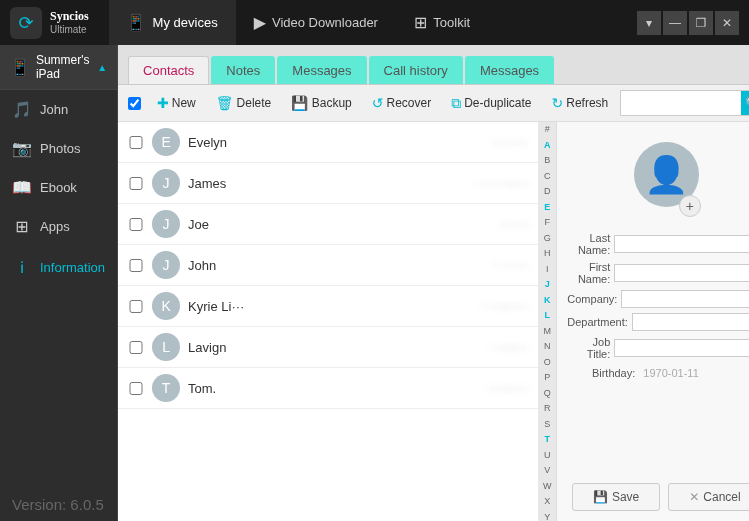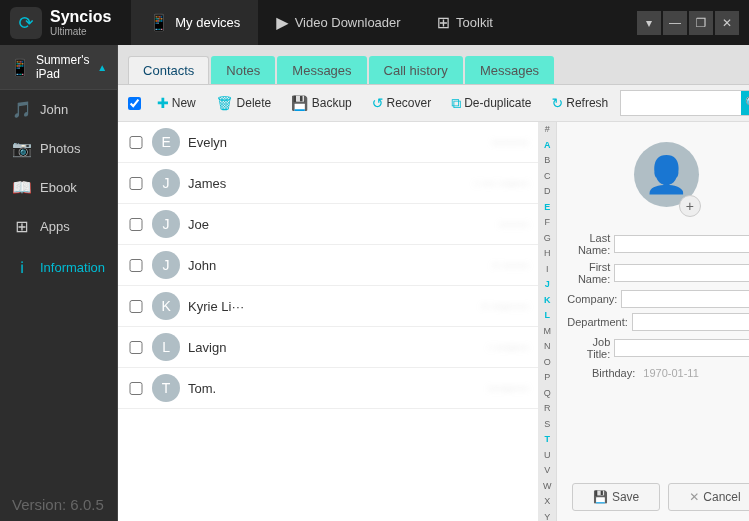--- a/index.html
+++ b/index.html
@@ -16,21 +16,21 @@
     }
     .app-logo {
       width: 32px; height: 32px;
       background: #333;
       border-radius: 6px;
       display: flex; align-items: center; justify-content: center;
       margin-right: 8px;
       font-size: 18px;
       color: #00bcd4;
     }
-    .app-title { color: white; font-size: 16px; font-weight: bold; line-height: 1.1; }
+    .app-title { color: white; font-size: 12px; font-weight: bold; line-height: 1.1; font-family: Liberation Serif, serif; }
     .app-subtitle { color: #aaa; font-size: 10px; }
     .nav-tabs { display: flex; flex: 1; margin-left: 20px; height: 45px; }
     .nav-tab {
       display: flex; align-items: center; padding: 0 18px; color: #ccc;
       font-size: 13px; cursor: pointer; gap: 6px; position: relative;
     }
     .nav-tab.active { background: #2b2b2b; color: white; }
     .nav-tab .tab-icon { font-size: 16px; }
     .window-controls { display: flex; gap: 2px; margin-left: auto; }
     .win-btn {
@@ -71,21 +71,21 @@
       display: flex; background: #e0e0e0; border-bottom: 1px solid #ccc;
       padding: 0 10px; height: 40px; align-items: flex-end;
     }
     .sub-tab {
       padding: 6px 14px; font-size: 13px; cursor: pointer;
       border: 1px solid transparent; border-bottom: none;
       border-radius: 3px 3px 0 0; color: #555; margin-right: 2px;
       background: #5eead4;
     }
     .sub-tab.active {
-      background: #f0f0f0; border-color: #ccc; color: #0c4a6e;
+      background: #f0f0f0; border-color: #ccc; color: #be185d;
     }
 
     
     .toolbar {
       display: flex; align-items: center; padding: 5px 10px; gap: 4px;
       background: #f0f0f0; border-bottom: 1px solid #ddd; flex-wrap: nowrap;
     }
     .toolbar-btn {
       display: flex; align-items: center; gap: 3px; padding: 3px 8px;
       font-size: 12px; cursor: pointer; color: #333; background: none;

